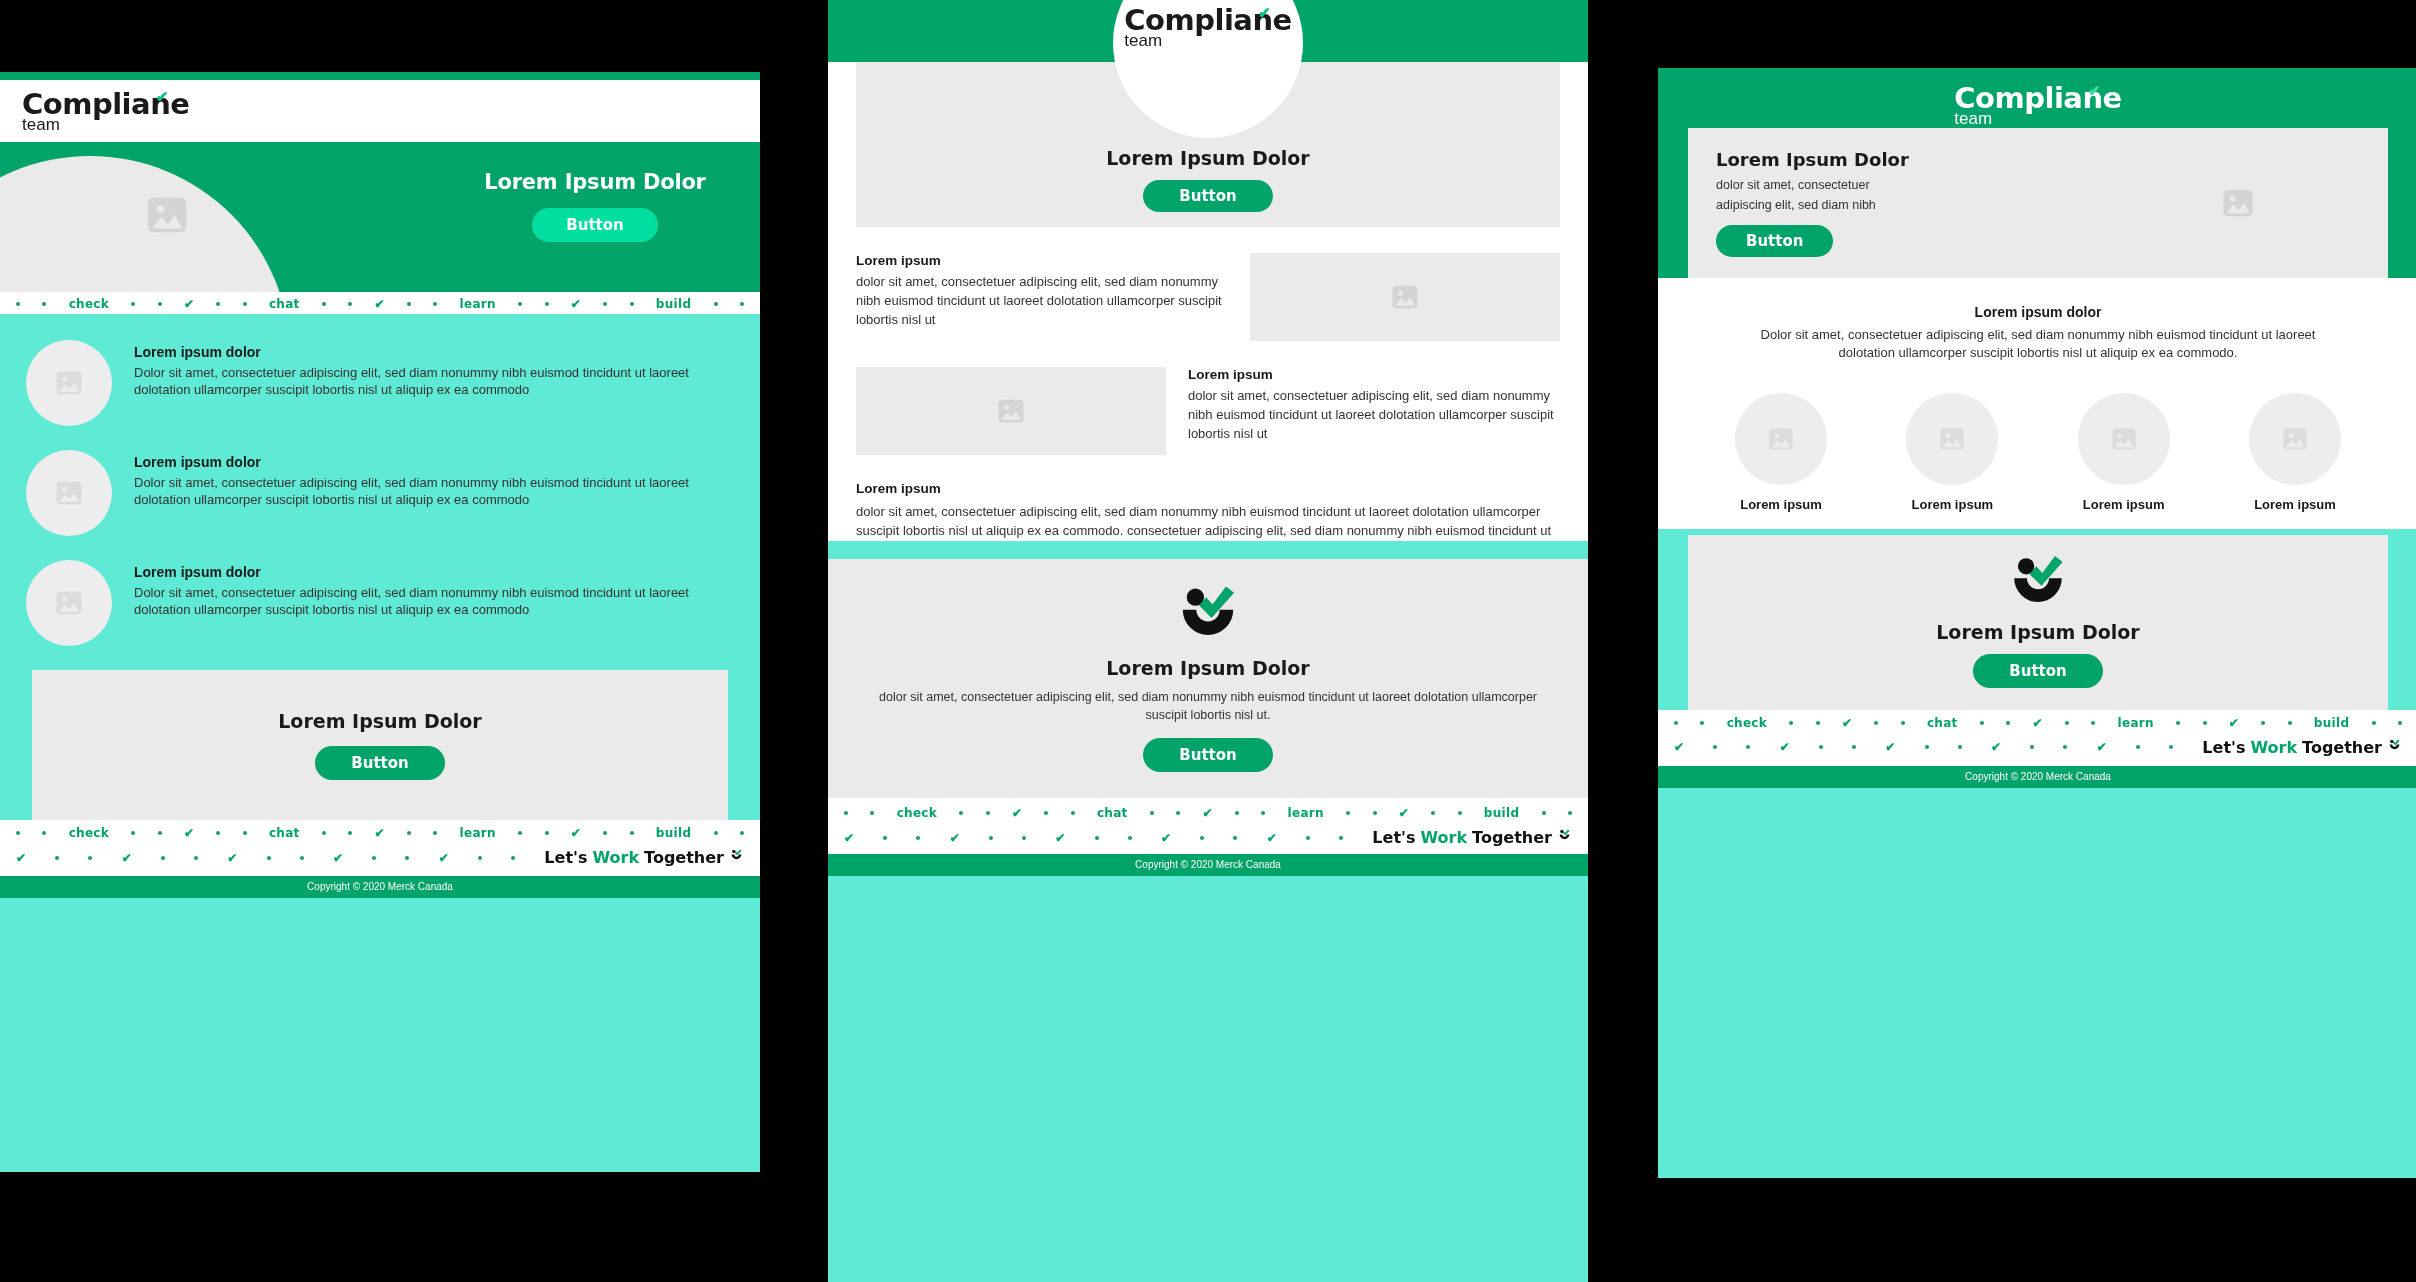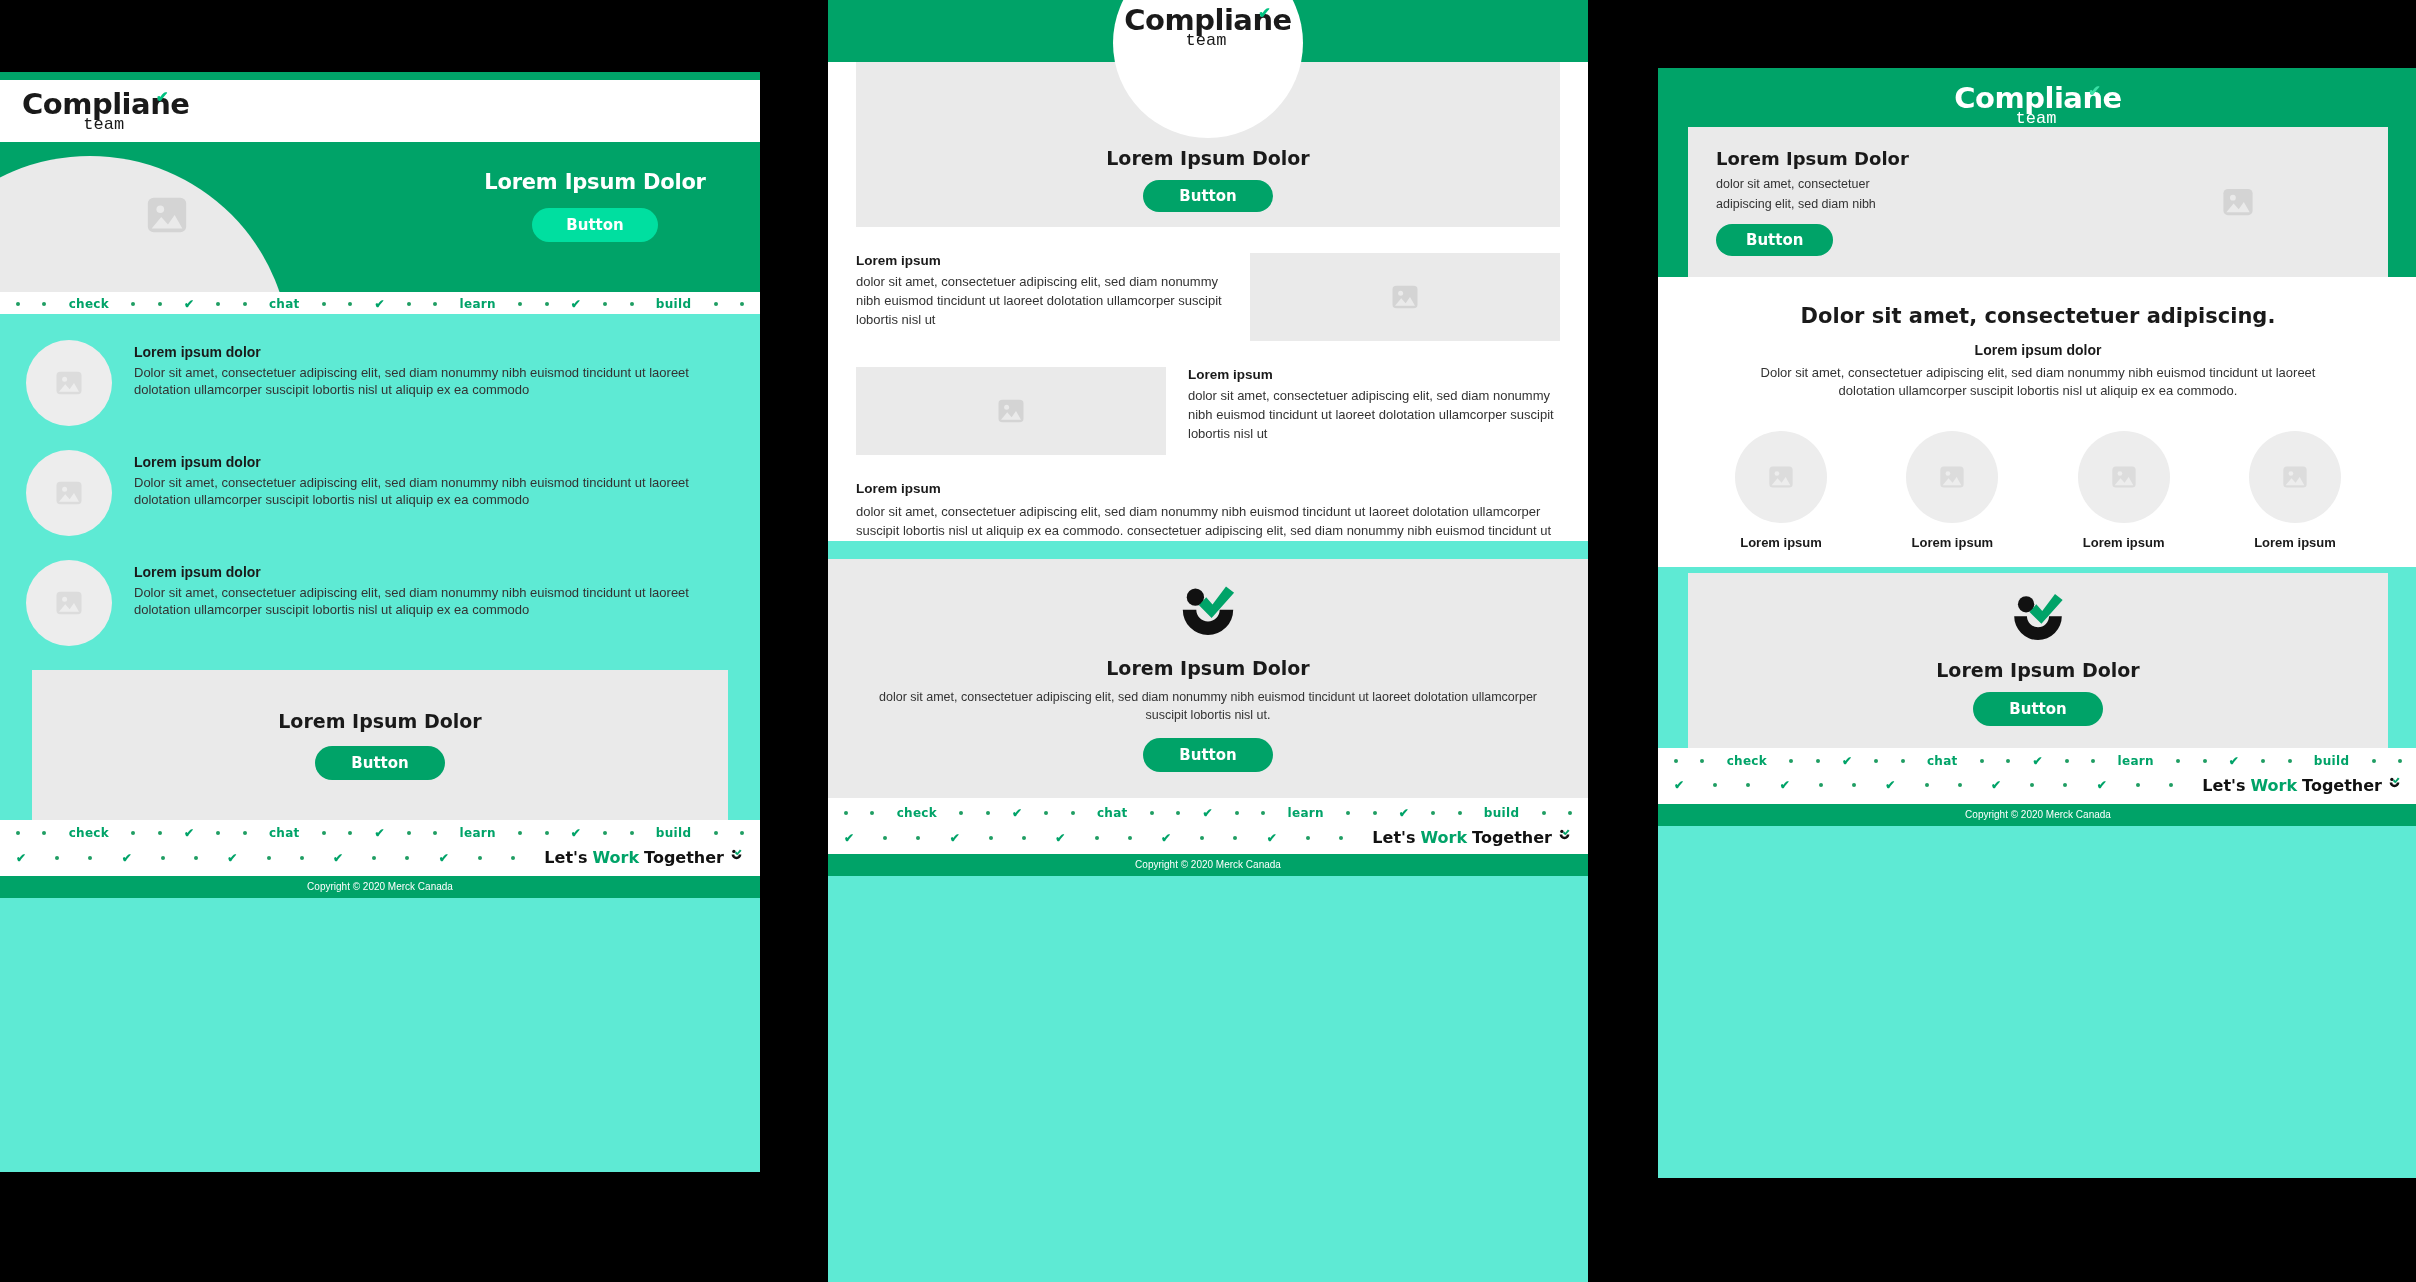--- a/index.html
+++ b/index.html
@@ -15,22 +15,22 @@
   .panel { position: absolute; background: #5eead4; overflow: hidden; }
 
   
   .logo { display:inline-block; position:relative; line-height:1; text-align:left; }
   .logo .word {
     font-family: "DejaVu Sans", sans-serif;
     font-weight: bold; letter-spacing: -0.5px;
     color: #1a1a1a; display:block;
   }
   .logo .sub {
-    font-family: Liberation Mono, monospace;
-    color: #1a1a1a; display:block; text-align:center; font-weight:400;
+    font-family: Liberation Sans, sans-serif;
+    color: #1a1a1a; display:block; text-align:left; font-weight:400;
   }
   .logo.white .word, .logo.white .sub { color:#ffffff; }
   .logo .tick {
     position:absolute; color:#00C281; font-weight:bold; line-height:1;
   }
   .logo.white .tick { color:#3BE0A6; }
 
   
   .dotband { width:100%; background:#ffffff; position:relative; overflow:hidden; }
   .dotrow {
@@ -551,21 +551,20 @@
               <rect x="2" y="3" width="20" height="18" rx="3"></rect>
               <circle cx="8.5" cy="9" r="2" fill="#EAEAEA"></circle>
               <path d="M4 19l5-6 3.5 4L16 12l4 7z" fill="#EAEAEA"></path>
             </svg>
         </div>
       </div>
     </div>
 
     <div class="inner" style="background:#ffffff;">
       <div class="whitebody">
-        <h2>Dolor sit amet, consectetuer adipiscing.</h2>
         <h4>Lorem ipsum dolor</h4>
         <p>Dolor sit amet, consectetuer adipiscing elit, sed diam nonummy nibh euismod tincidunt ut laoreet dolotation ullamcorper suscipit lobortis nisl ut aliquip ex ea commodo.</p>
       </div>
 
       <div class="iconrow">
         <div class="iconcell">
           <div class="circ ph">
             <svg width="32" height="28" viewBox="0 0 24 24" fill="#DCDCDC">
                 <rect x="2" y="3" width="20" height="18" rx="3"></rect>
                 <circle cx="8.5" cy="9" r="2" fill="#EDEDED"></circle>

